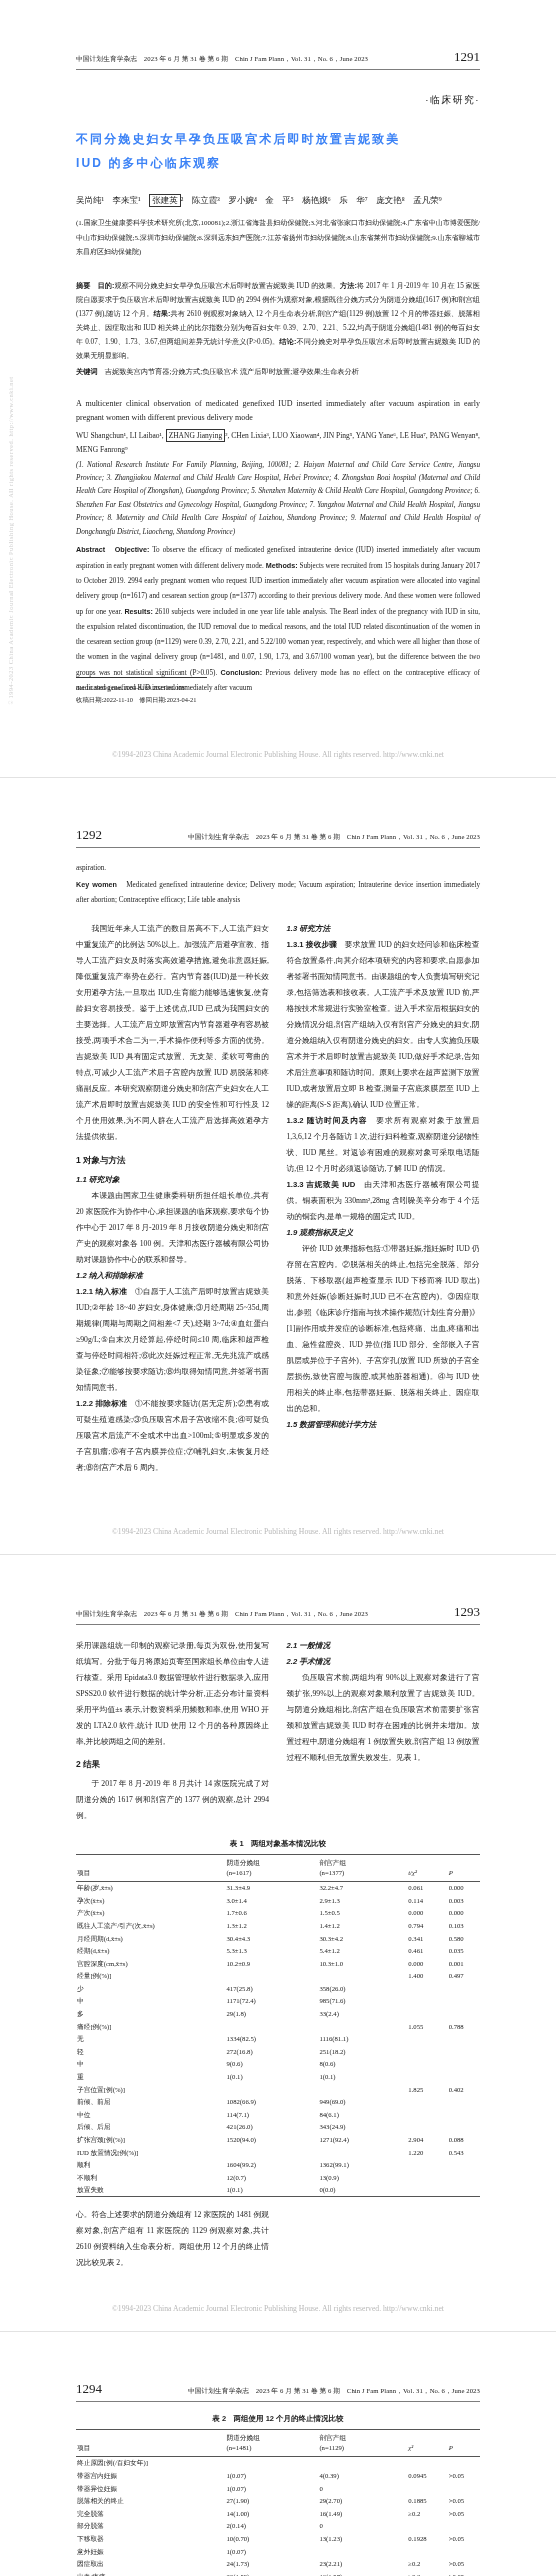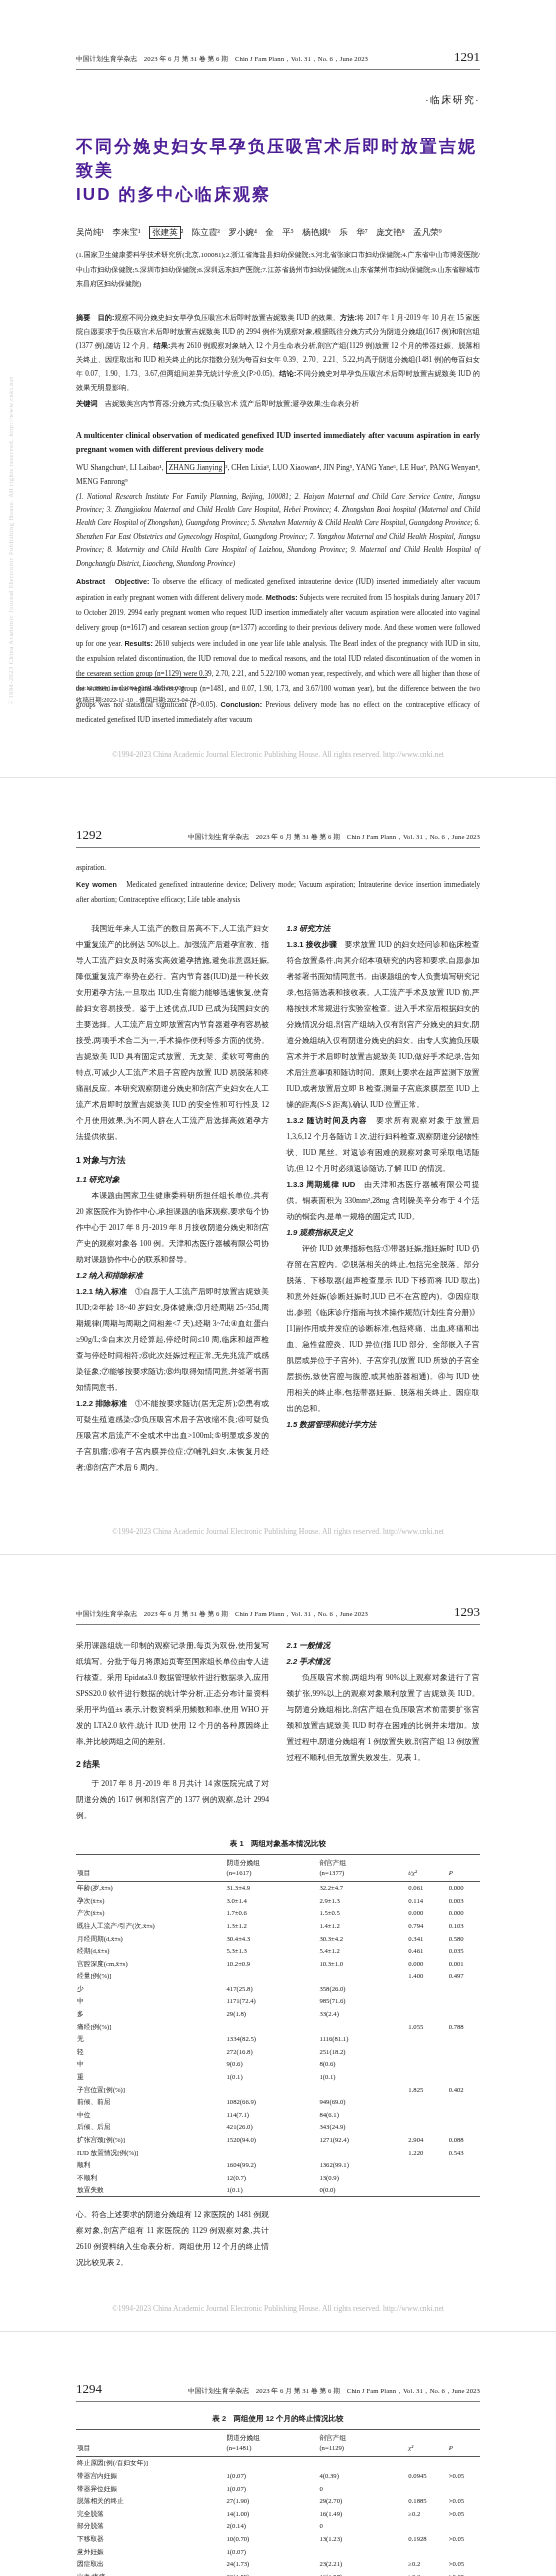--- a/index.html
+++ b/index.html
@@ -7,28 +7,28 @@
   .page{position:relative;width:556px;height:777px;overflow:hidden;box-sizing:border-box;background:#fff;}
   .page + .page{border-top:0.5px solid #e2e2e2;}
   .pagebody{width:404px;margin:0 auto;padding-top:49px;}
   .phead{display:flex;justify-content:space-between;align-items:baseline;font-size:6.7px;color:#222;}
   .phead .jline{letter-spacing:0.1px;}
   .phead.even .jline{flex:1;text-align:right;}
   .phead .pno{font-size:13px;}
   .phead.even .pno{order:-1;}
   .hrule{border-top:1px solid #7d7d7d;margin-top:3.6px;}
   .category{margin-top:24px;text-align:right;font-family:"Liberation Sans",sans-serif;font-size:9.8px;letter-spacing:1.5px;color:#111;}
-  .title{margin:28px 0 0 0;font-family:"Liberation Sans",sans-serif;font-weight:600;font-size:17px;line-height:24px;letter-spacing:2.1px;color:#4c1d95;}
+  .title{margin:20px 0 0 0;font-family:"Liberation Sans",sans-serif;font-weight:600;font-size:12px;line-height:24px;letter-spacing:2.1px;color:#3b82f6;}
   .authors{margin-top:17.5px;font-size:8.5px;line-height:16px;text-align:justify;}
   .abox{display:inline-block;border:0.5px solid #333;padding:0 2.1px;line-height:11.3px;}
   .affil{margin-top:8.2px;font-size:7px;line-height:14.4px;text-align:justify;color:#222;}
   .abs{margin-top:19.6px;font-size:7.2px;line-height:14px;text-align:justify;}
   .abs b,.blk b,.enabs b,.kw b,.enkw b{font-family:"Liberation Sans",sans-serif;font-weight:700;}
   .kw{margin-top:2px;}
-  .entitle{margin-top:17.5px;font-weight:700;font-size:8px;line-height:14.4px;text-align:justify;}
+  .entitle{margin-top:17.5px;font-weight:400;font-size:8px;line-height:14.4px;text-align:justify;}
   .enauthors{margin-top:3.1px;font-size:7.5px;line-height:14px;text-align:justify;}
   .enaffil{margin-top:2.1px;font-size:7.2px;line-height:13.4px;font-style:italic;text-align:justify;}
   .enabs{margin-top:3.1px;font-size:7.2px;line-height:15px;text-align:justify;}
   .enkw{font-size:7.2px;line-height:15px;text-align:justify;margin-top:1px;}
   .cols{display:flex;gap:17.5px;margin-top:13.4px;}
   .col{width:193px;}
   .blk{font-size:7.7px;line-height:16px;text-align:justify;}
   .blk.ind{text-indent:2em;}
   .blk.sec{font-family:"Liberation Sans",sans-serif;font-weight:700;font-size:8.5px;margin:6.2px 0 4.1px 0;text-indent:0;}
   .blk.sub{font-family:"Liberation Sans",sans-serif;font-weight:700;font-size:7.7px;text-indent:0;font-style:italic;}
@@ -97,21 +97,21 @@
           <div class="blk sub">1.1 研究对象</div>
           <div class="blk p ind">本课题由国家卫生健康委科研所担任组长单位,共有 20 家医院作为协作中心,承担课题的临床观察,要求每个协作中心于 2017 年 8 月-2019 年 8 月接收阴道分娩史和剖宫产史的观察对象各 100 例。天津和杰医疗器械有限公司协助对课题协作中心的联系和督导。</div>
           <div class="blk sub">1.2 纳入和排除标准</div>
           <div class="blk p"><b>1.2.1 纳入标准　</b>①自愿于人工流产后即时放置吉妮致美 IUD;②年龄 18~40 岁妇女,身体健康;③月经周期 25~35d,周期规律(周期与周期之间相差&lt;7 天),经期 3~7d;④血红蛋白≥90g/L;⑤自末次月经算起,停经时间≤10 周,临床和超声检查与停经时间相符;⑥此次妊娠过程正常,无先兆流产或感染征象;⑦能够按要求随访;⑧均取得知情同意,并签署书面知情同意书。</div>
           <div class="blk p"><b>1.2.2 排除标准　</b>①不能按要求随访(居无定所);②患有或可疑生殖道感染;③负压吸宫术后子宫收缩不良;④可疑负压吸宫术后流产不全或术中出血&gt;100ml;⑤明显或多发的子宫肌瘤;⑥有子宫内膜异位症;⑦哺乳妇女,未恢复月经者;⑧剖宫产术后 6 周内。</div>
         </div>
       <div class="col">
           <div class="blk sub">1.3 研究方法</div>
           <div class="blk p"><b>1.3.1 接收步骤　</b>要求放置 IUD 的妇女经问诊和临床检查符合放置条件,向其介绍本项研究的内容和要求,自愿参加者签署书面知情同意书。由课题组的专人负责填写研究记录,包括筛选表和接收表。人工流产手术及放置 IUD 前,严格按技术常规进行实验室检查。进入手术室后根据妇女的分娩情况分组,剖宫产组纳入仅有剖宫产分娩史的妇女,阴道分娩组纳入仅有阴道分娩史的妇女。由专人实施负压吸宫术并于术后即时放置吉妮致美 IUD,做好手术纪录,告知术后注意事项和随访时间。原则上要求在超声监测下放置 IUD,或者放置后立即 B 检查,测量子宫底浆膜层至 IUD 上缘的距离(S-S 距离),确认 IUD 位置正常。</div>
           <div class="blk p"><b>1.3.2 随访时间及内容　</b>要求所有观察对象于放置后 1,3,6,12 个月各随访 1 次,进行妇科检查,观察阴道分泌物性状、IUD 尾丝。对返诊有困难的观察对象可采取电话随访,但 12 个月时必须返诊随访,了解 IUD 的情况。</div>
-          <div class="blk p"><b>1.3.3 周期规律 IUD　</b>由天津和杰医疗器械有限公司提供。铜表面积为 330mm²,28mg 含吲哚美辛分布于 4 个活动的铜套内,是单一规格的固定式 IUD。</div>
+          <div class="blk p"><b>1.3.3 吉妮致美 IUD　</b>由天津和杰医疗器械有限公司提供。铜表面积为 330mm²,28mg 含吲哚美辛分布于 4 个活动的铜套内,是单一规格的固定式 IUD。</div>
           <div class="blk sub">1.9 观察指标及定义</div>
           <div class="blk p ind">评价 IUD 效果指标包括:①带器妊娠,指妊娠时 IUD 仍存留在宫腔内。②脱落相关的终止,包括完全脱落、部分脱落、下移取器(超声检查显示 IUD 下移而将 IUD 取出)和意外妊娠(诊断妊娠时,IUD 已不在宫腔内)。③因症取出,参照《临床诊疗指南与技术操作规范(计划生育分册)》[1]副作用或并发症的诊断标准,包括疼痛、出血,疼痛和出血、急性盆腔炎、IUD 异位(指 IUD 部分、全部嵌入子宫肌层或异位于子宫外)、子宫穿孔(放置 IUD 所致的子宫全层损伤,致使宫腔与腹腔,或其他脏器相通)。④与 IUD 使用相关的终止率,包括带器妊娠、脱落相关终止、因症取出的总和。</div>
           <div class="blk sub">1.5 数据管理和统计学方法</div>
         </div>
     </div>
   </div>
   <div class="wm">©1994-2023 China Academic Journal Electronic Publishing House. All rights reserved.    http://www.cnki.net</div>
 </div>
 
 <div class="page">

